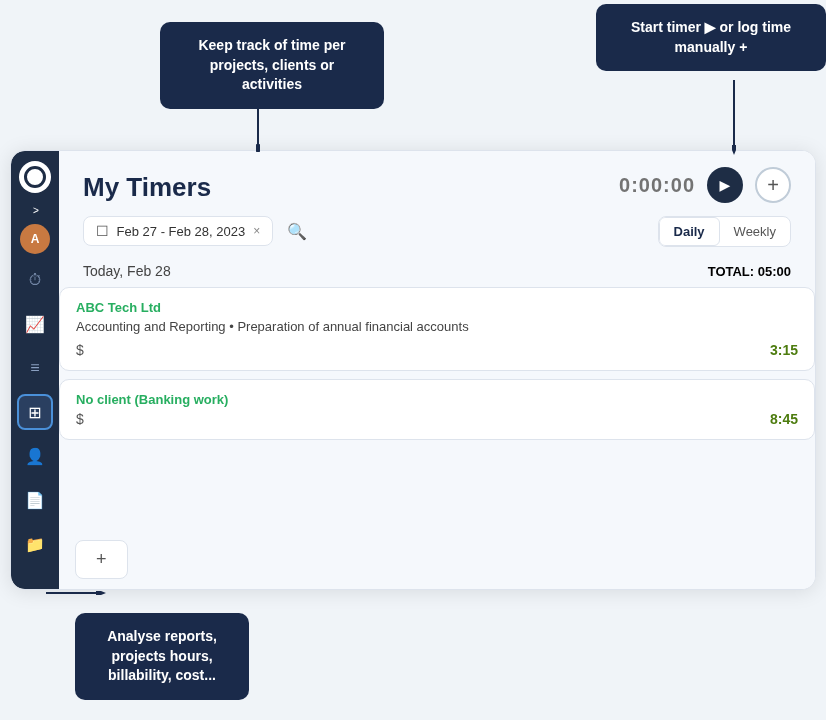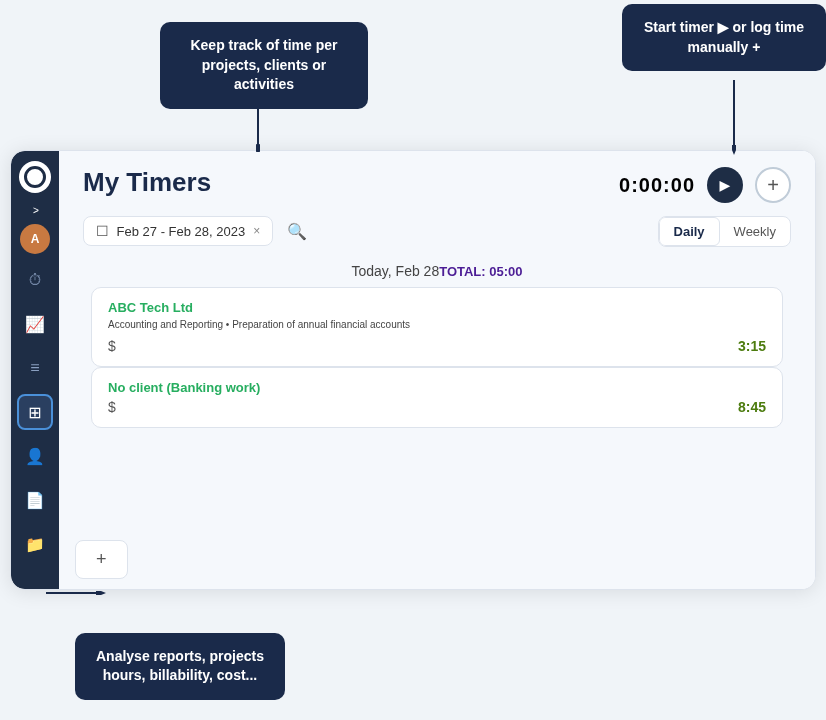--- a/index.html
+++ b/index.html
@@ -21,31 +21,31 @@
       padding: 14px 18px;
       font-size: 14px;
       font-weight: 600;
       text-align: center;
       line-height: 1.4;
       z-index: 10;
     }
     .tooltip-box.top-center {
       left: 160px;
       top: 22px;
-      width: 208px;
+      width: 224px;
     }
     .tooltip-box.top-right {
       right: 0px;
       top: 4px;
-      width: 204px;
+      width: 230px;
     }
     .tooltip-box.bottom-left {
       left: 75px;
       bottom: 20px;
-      width: 210px;
+      width: 174px;
     }
 
     
     .app-container {
       position: absolute;
       top: 150px;
       left: 10px;
       right: 10px;
       bottom: 130px;
       background: #fff;
@@ -129,38 +129,38 @@
       background: #f5f8fc;
       display: flex;
       flex-direction: column;
       overflow: hidden;
     }
 
     
     .header {
       padding: 16px 24px 12px;
       display: flex;
-      align-items: flex-start;
+      align-items: flex-end;
       justify-content: space-between;
       background: #f5f8fc;
     }
     .page-title {
       font-size: 26px;
       font-weight: 700;
       color: #1a2a4a;
     }
     .header-right {
       display: flex;
       align-items: center;
       gap: 12px;
     }
     .timer-display {
       font-size: 20px;
       font-weight: 600;
-      color: #000000;
+      color: #737373;
       letter-spacing: 1px;
     }
     .btn-play {
       width: 36px;
       height: 36px;
       background: #1e2d45;
       border-radius: 50%;
       border: none;
       cursor: pointer;
       display: flex;
@@ -251,59 +251,59 @@
       font-weight: 600;
       border: 1px solid #dde3ec;
       border-radius: 6px;
     }
 
     
     .date-section {
       padding: 4px 24px 8px;
       display: flex;
       align-items: center;
-      justify-content: center;
+      justify-content: space-between;
     }
     .date-label {
       font-size: 14px;
       color: #444;
       font-weight: 500;
     }
     .total-label {
       font-size: 13px;
       font-weight: 700;
-      color: #4c1d95;
+      color: #000000;
     }
 
     
     .entries-list {
-      padding: 0 32px;
+      padding: 0 0;
       display: flex;
       flex-direction: column;
-      gap: 0;
+      gap: 8px;
       overflow-y: auto;
       flex: 1;
     }
     .entry-card {
       background: #fff;
       border-radius: 10px;
       border: 1px solid #dde3ec;
       padding: 12px 16px;
     }
     .entry-client {
       font-size: 13px;
       font-weight: 600;
       color: #27ae60;
       margin-bottom: 4px;
     }
     .entry-client.internal {
       color: #27ae60;
     }
     .entry-desc {
-      font-size: 10px;
+      font-size: 13px;
       color: #444;
       margin-bottom: 8px;
     }
     .entry-footer {
       display: flex;
       align-items: center;
       justify-content: space-between;
     }
     .entry-billing {
       font-size: 14px;

